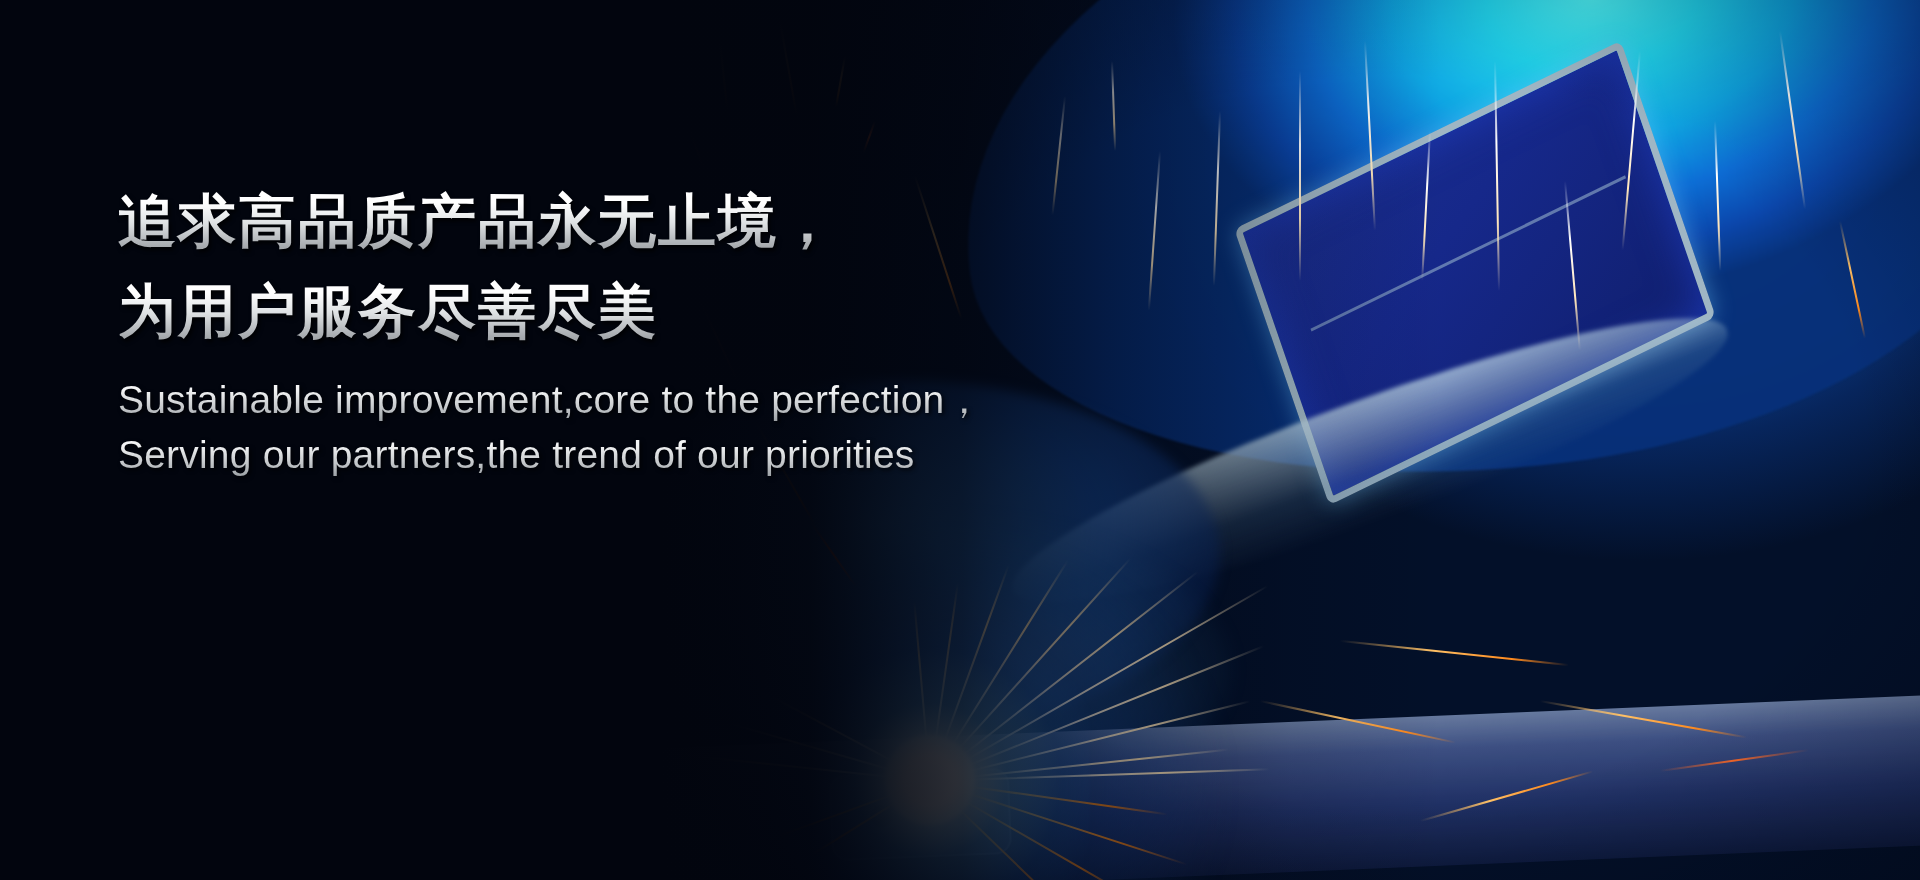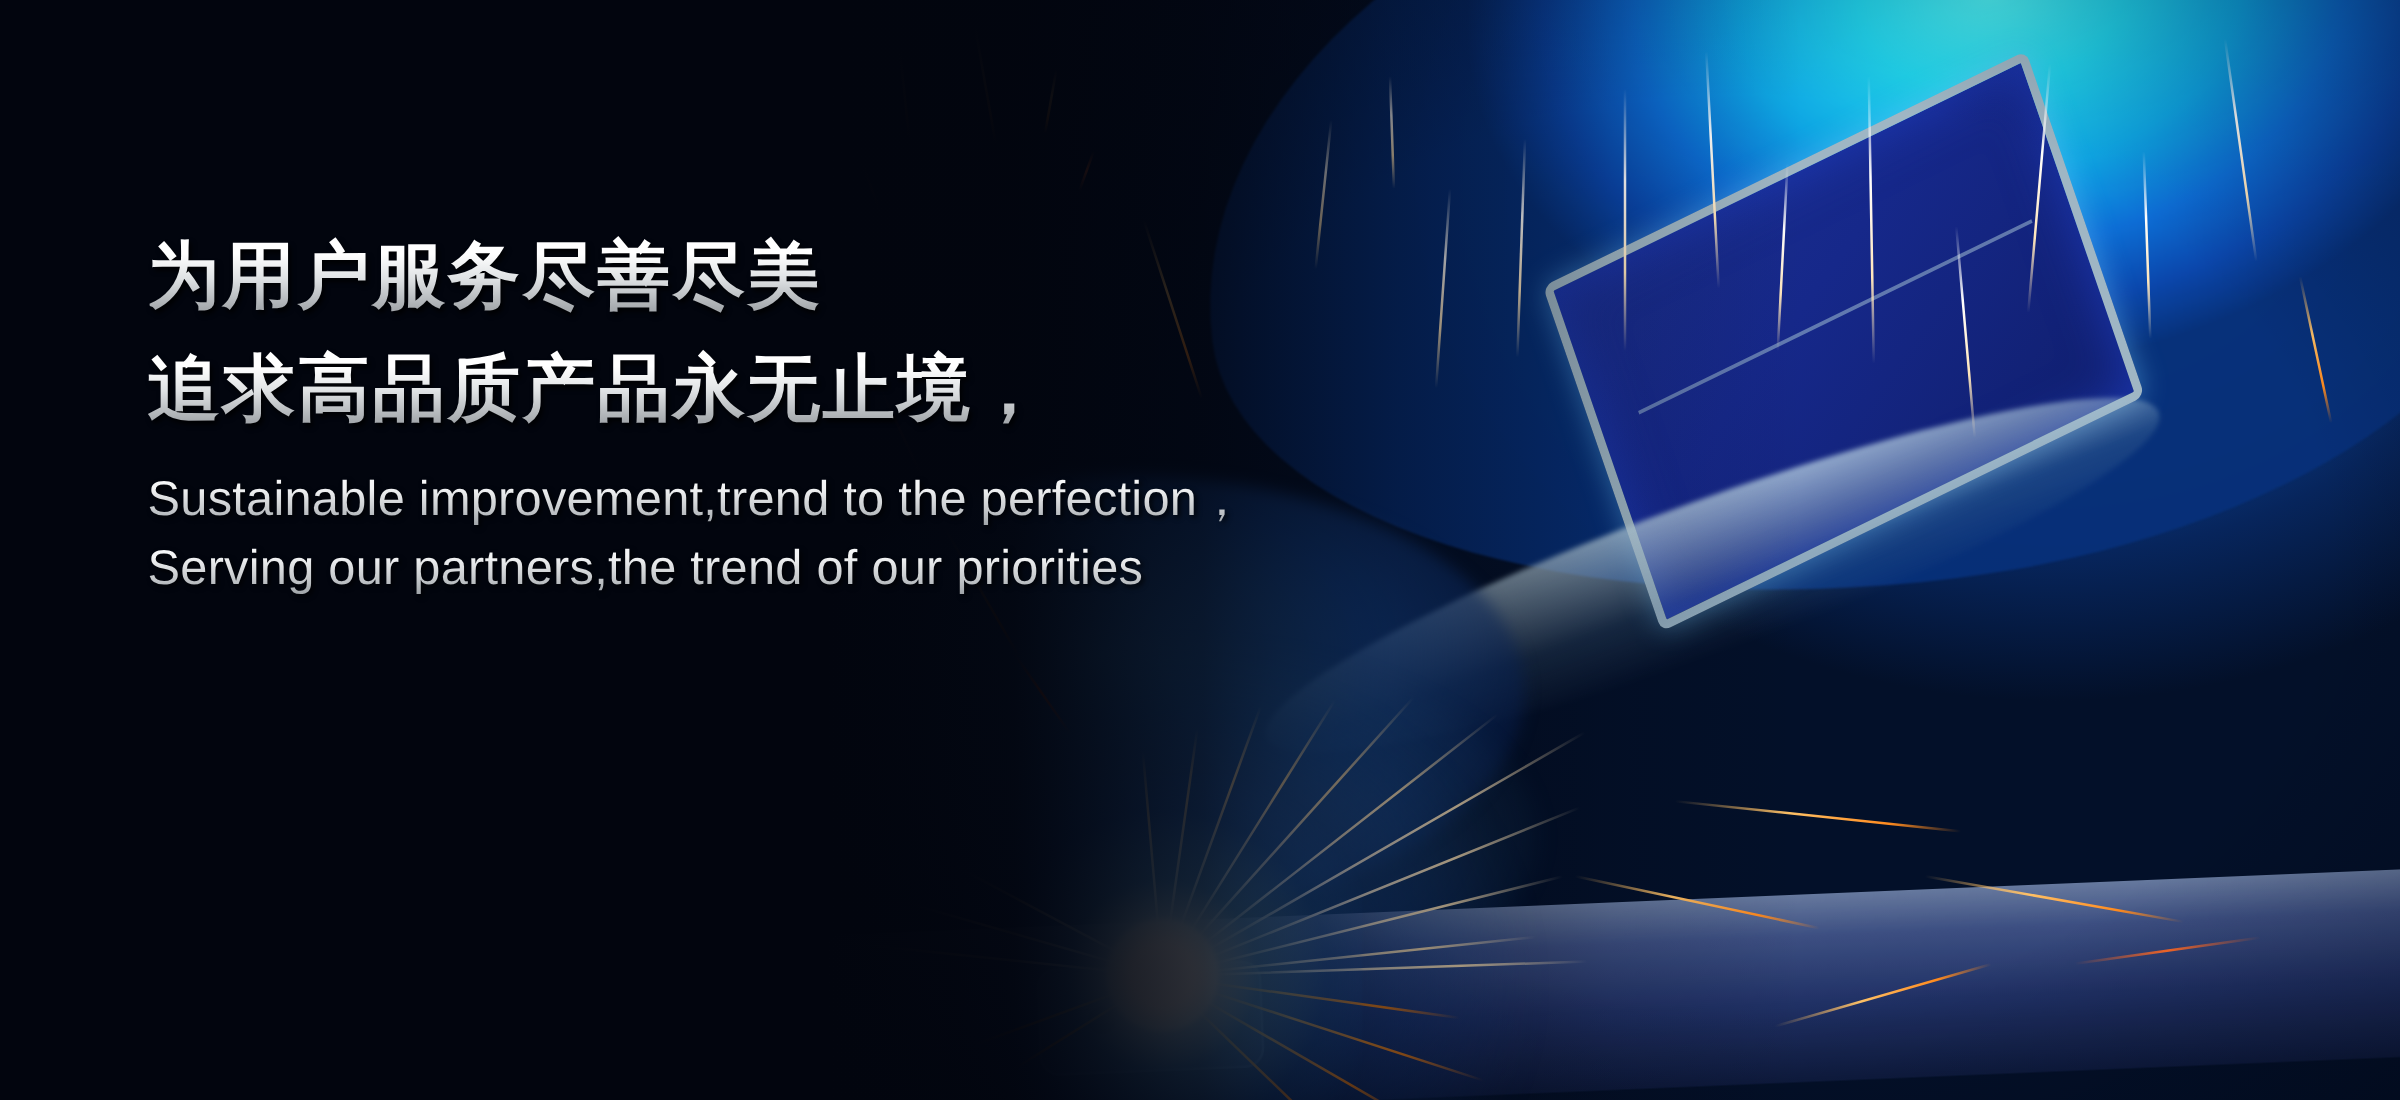--- a/index.html
+++ b/index.html
@@ -238,19 +238,19 @@
     </div>
 
     <div class="arc"></div>
     <div class="arc-core"></div>
 
     <div class="vignette"></div>
     <div class="photo-fade"></div>
   </div>
 
   <div class="copy">
+    <div class="headline">追求高品质产品永无止境，</div>
     <div class="headline">为用户服务尽善尽美</div>
-    <div class="headline">追求高品质产品永无止境，</div>
-    <div class="subline sub-first">Sustainable improvement,trend to the perfection，</div>
+    <div class="subline sub-first">Sustainable improvement,core to the perfection，</div>
     <div class="subline">Serving our partners,the trend of our priorities</div>
   </div>
 
 </div>
 
 </body></html>

